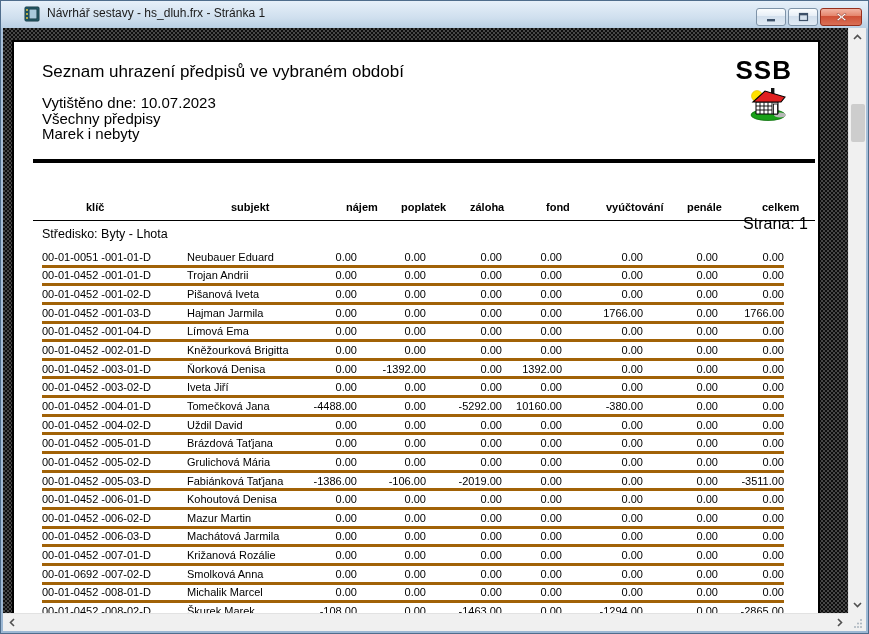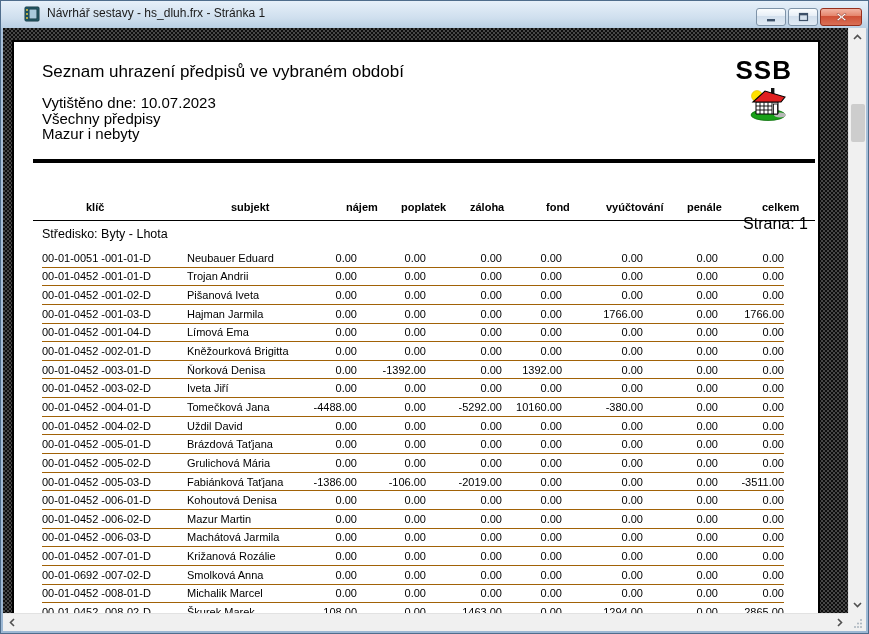--- a/index.html
+++ b/index.html
@@ -43,21 +43,21 @@
   .logo { position:absolute; left:686px; top:14px; width:92px; display:flex; flex-direction:column; align-items:flex-end; }
   .logo-text { font-size:26px; font-weight:bold; letter-spacing:1px; line-height:28px; }
   .thick-line { position:absolute; left:19px; top:117px; width:782px; height:4px; background:#000; }
   .page-num { position:absolute; right:10px; top:125px; font-size:16px;margin-top:48px; }
   .grid { display:grid; grid-template-columns:145px 115px 55px 69px 76px 60px 81px 75px 66px; }
   .hdr-row { position:absolute; left:28px; top:159px; width:742px; font-size:11px; font-weight:bold; }
   .hdr-row .cell { white-space:nowrap;padding-left:44px; }
   .hdr-line { position:absolute; left:19px; top:178px; width:782px; height:1px; background:#000; }
   .section { position:absolute; left:28px; top:185px; font-size:12.5px; font-weight:normal; }
   .rows { position:absolute; left:28px; top:207px; width:742px; }
-  .trow { height:18.65px; align-items:center; font-size:11px; border-bottom:1px solid #a16207; }
+  .trow { height:18.65px; align-items:center; font-size:11px; border-bottom:3px solid #a16207; }
   .cell { white-space:nowrap; overflow:visible; }
   .c2,.c3,.c4,.c5,.c6,.c7,.c8 { text-align:right; }
   
   .v-scroll {
     position:absolute; right:3px; top:28px; width:18px; bottom:21px;
     background:#f0f0f0; border-left:1px solid #e2e2e2;
   }
   .h-scroll {
     position:absolute; left:3px; bottom:3px; right:21px; height:18px;
     background:#f0f0f0; border-top:1px solid #e2e2e2;
@@ -109,21 +109,21 @@
   </div>
 
   <div class="client">
     <div class="page">
 
       <div class="rep-title">Seznam uhrazení předpisů ve vybraném období</div>
 
       <div class="rep-meta">
         <div>Vytištěno dne: 10.07.2023</div>
         <div>Všechny předpisy</div>
-        <div>Mazur i nebyty</div>
+        <div>Marek i nebyty</div>
       </div>
 
       <div class="logo">
         <div class="logo-text">SSB</div>
         <svg width="48" height="38" viewBox="0 0 48 38">
           <circle cx="13" cy="12" r="5.5" fill="#ffe000" stroke="#d8b800" stroke-width="0.6"></circle>
           <ellipse cx="24" cy="31" rx="17" ry="5.5" fill="#18a018" stroke="#0c700c" stroke-width="0.8"></ellipse>
           <ellipse cx="36" cy="31" rx="6" ry="2.6" fill="#b8b8b8"></ellipse>
           <rect x="27" y="4" width="3.4" height="7" fill="#111"></rect>
           <polygon points="12,18 34,18 34,30 12,30" fill="#ffffff" stroke="#000" stroke-width="1"></polygon>

